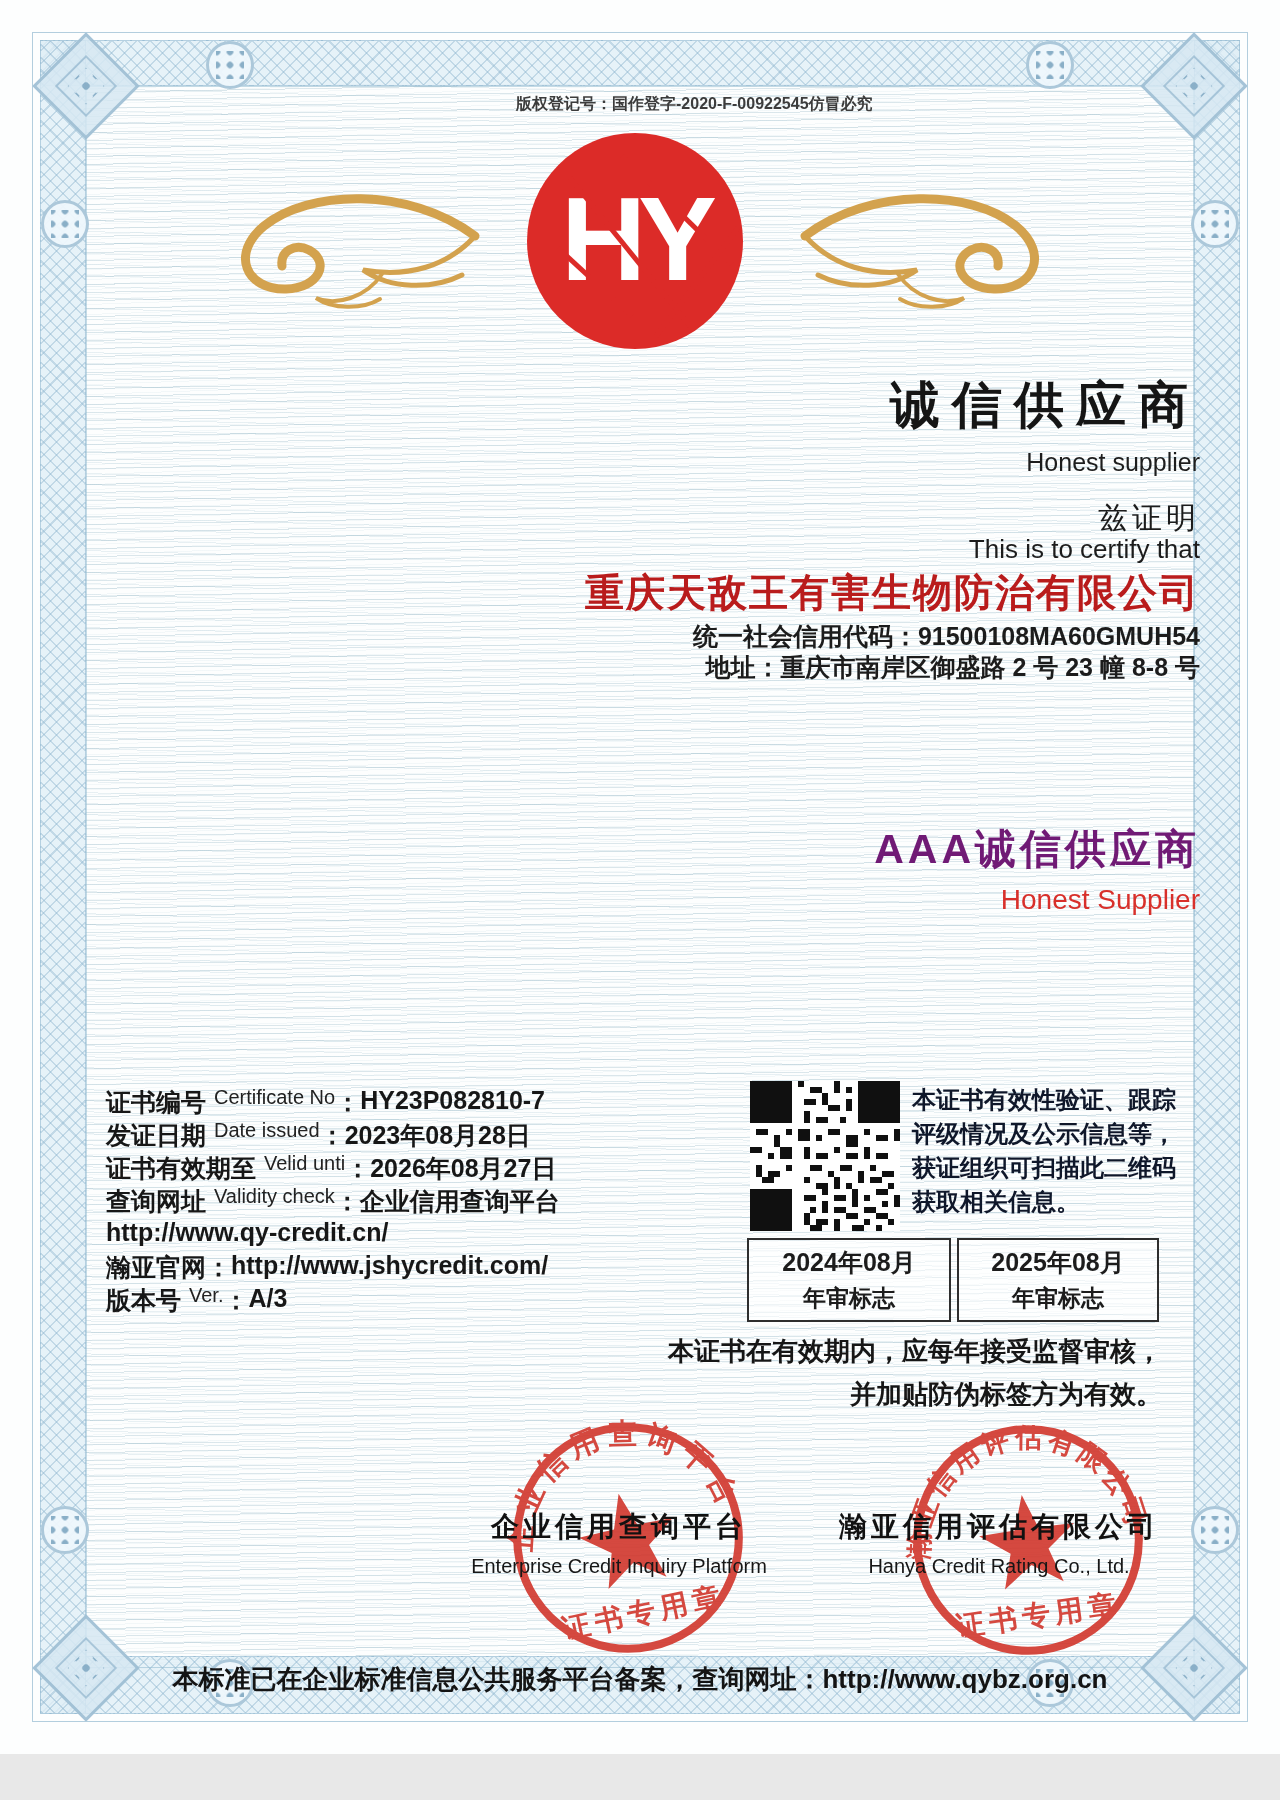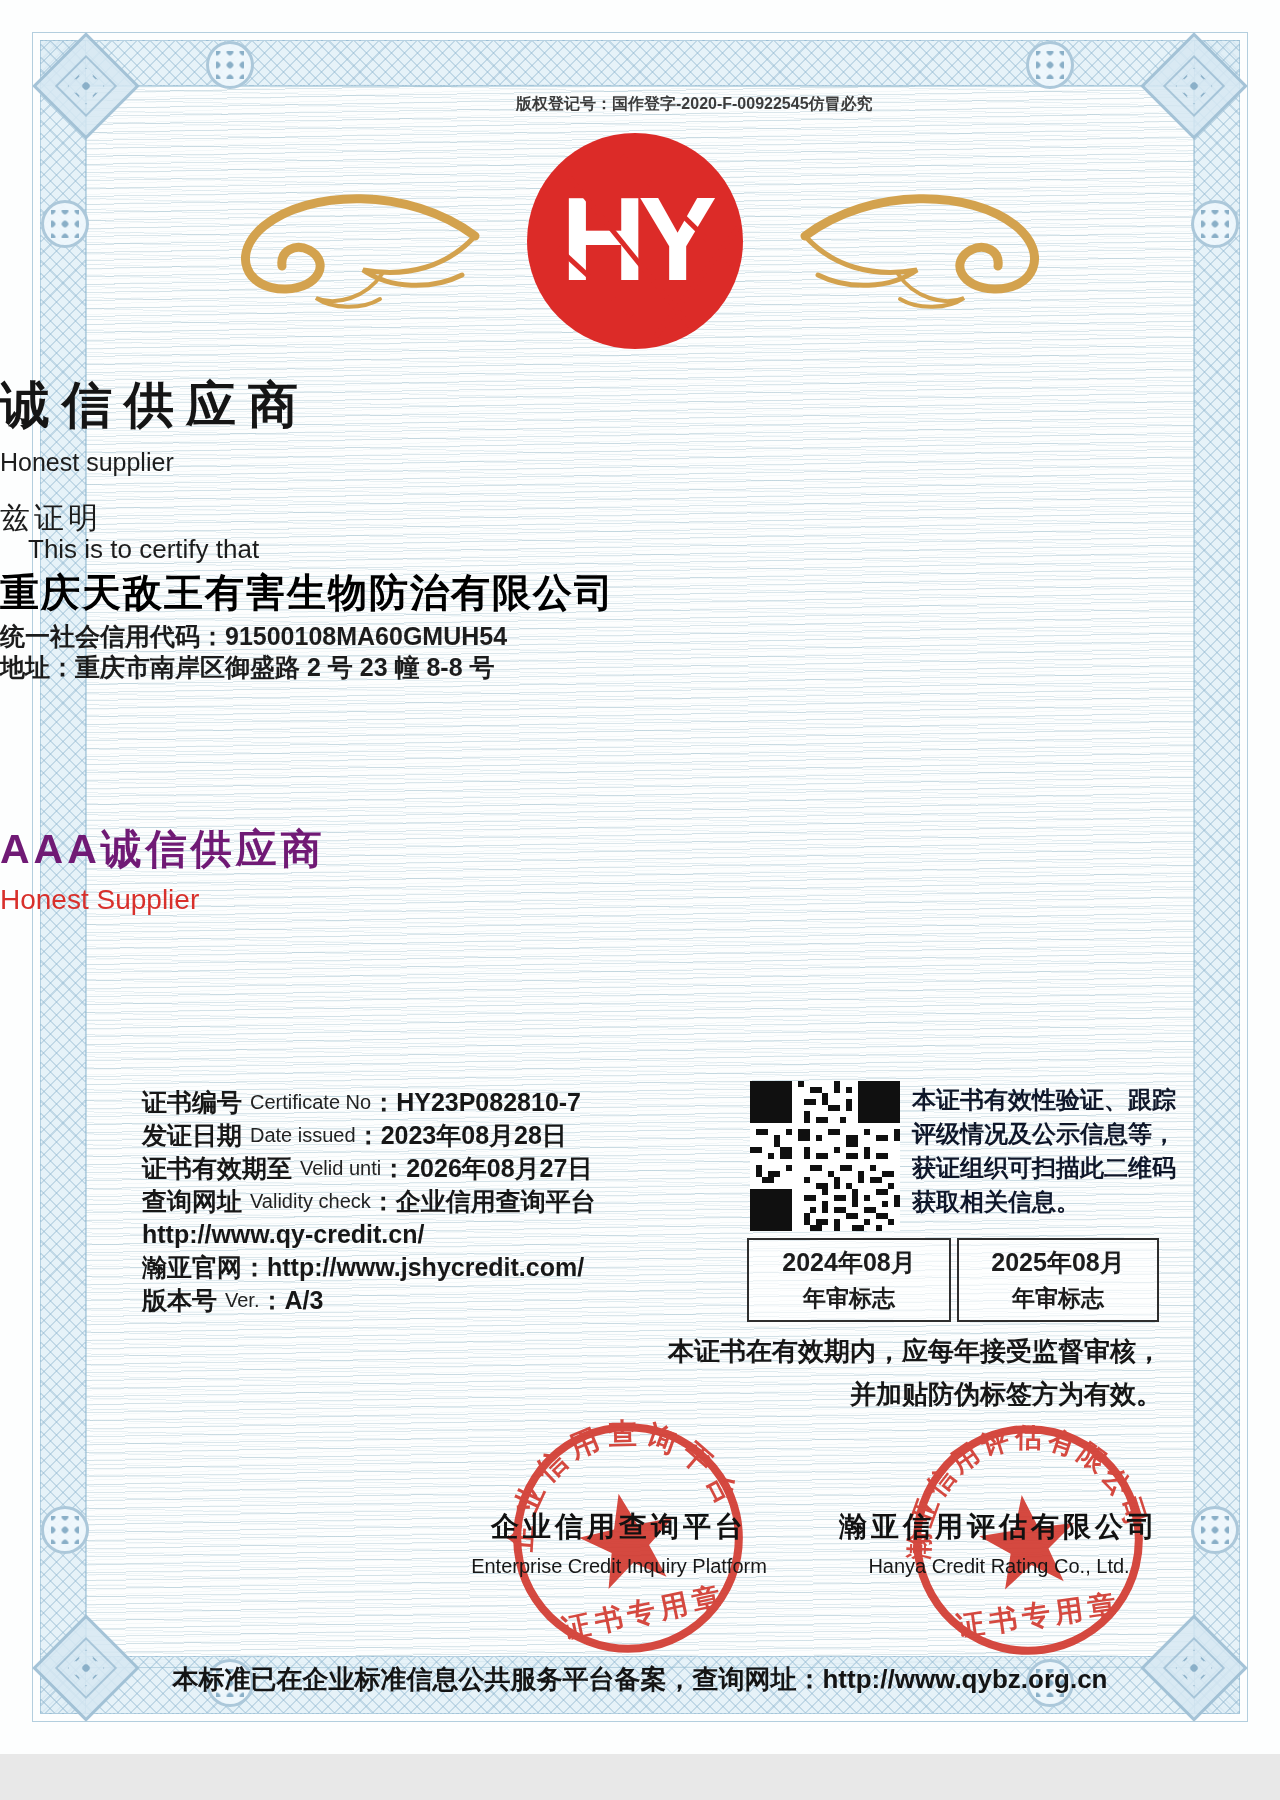--- a/index.html
+++ b/index.html
@@ -48,35 +48,35 @@
   .medallion{
     position:absolute; width:42px; height:42px; border-radius:50%; z-index:3;
     border:3px solid rgba(128,168,195,.6); background:rgba(238,247,252,.95);
   }
   .medallion::after{
     content:''; position:absolute; inset:7px;
     background:radial-gradient(circle, rgba(120,162,190,.85) 3px, transparent 3.5px);
     background-size:13px 13px; background-position:center;
   }
   
-  .ccol{position:absolute; left:0; right:80px; text-align:left; z-index:4;}
+  .ccol{position:absolute; left:0; right:80px; text-align:right; z-index:4;}
   
   .copyright{position:absolute; left:516px; top:94px; font-size:16px; font-weight:600; color:#3c3c3c; z-index:4;}
   .title-cn{top:372px; font-size:50px; letter-spacing:12px; font-weight:600; color:#151515;}
   .title-en{top:448px; font-size:25px; color:#1d1d1d;}
   .certify-cn{top:498px; font-size:30px; letter-spacing:4px;}
   .certify-en{top:534px; font-size:26px;padding-left:28px;}
-  .company{top:566px; font-size:39px; font-weight:800; letter-spacing:2px; color:#000000;}
+  .company{top:566px; font-size:39px; font-weight:800; letter-spacing:2px; color:#b91c1c;}
   .creditcode{top:620px; font-size:25px; font-weight:600;}
   .address{top:651px; font-size:25px; font-weight:600;}
   .award-cn{top:822px; font-size:41px; font-weight:700; letter-spacing:4px; color:#701a75;}
   .award-en{top:884px; font-size:28px; color:#d8302b;}
   
   .details{position:absolute; left:106px; top:1086px; z-index:4;}
-  .drow{display:flex; align-items:center; height:33px; white-space:nowrap;margin-left:36px;}
+  .drow{display:flex; align-items:flex-start; height:33px; white-space:nowrap;}
   .dcn{font-size:25px; font-weight:600; color:#171717;}
   .den{font-size:20px; font-weight:500; color:#222; margin-left:8px;}
   .dsep{font-size:25px; font-weight:600;}
   .dval{font-size:25px; font-weight:700; color:#171717;}
   
   .qr-box{position:absolute; left:750px; top:1081px; width:150px; height:150px; z-index:4; background:#fff;}
   .qr-note{position:absolute; left:912px; top:1083px; width:278px; z-index:4;}
   .qr-note div{font-size:24px; font-weight:600; line-height:34px; color:#0f172a;}
   
   .audit-box{position:absolute; top:1238px; height:80px; border:2px solid #2e2e2e;

